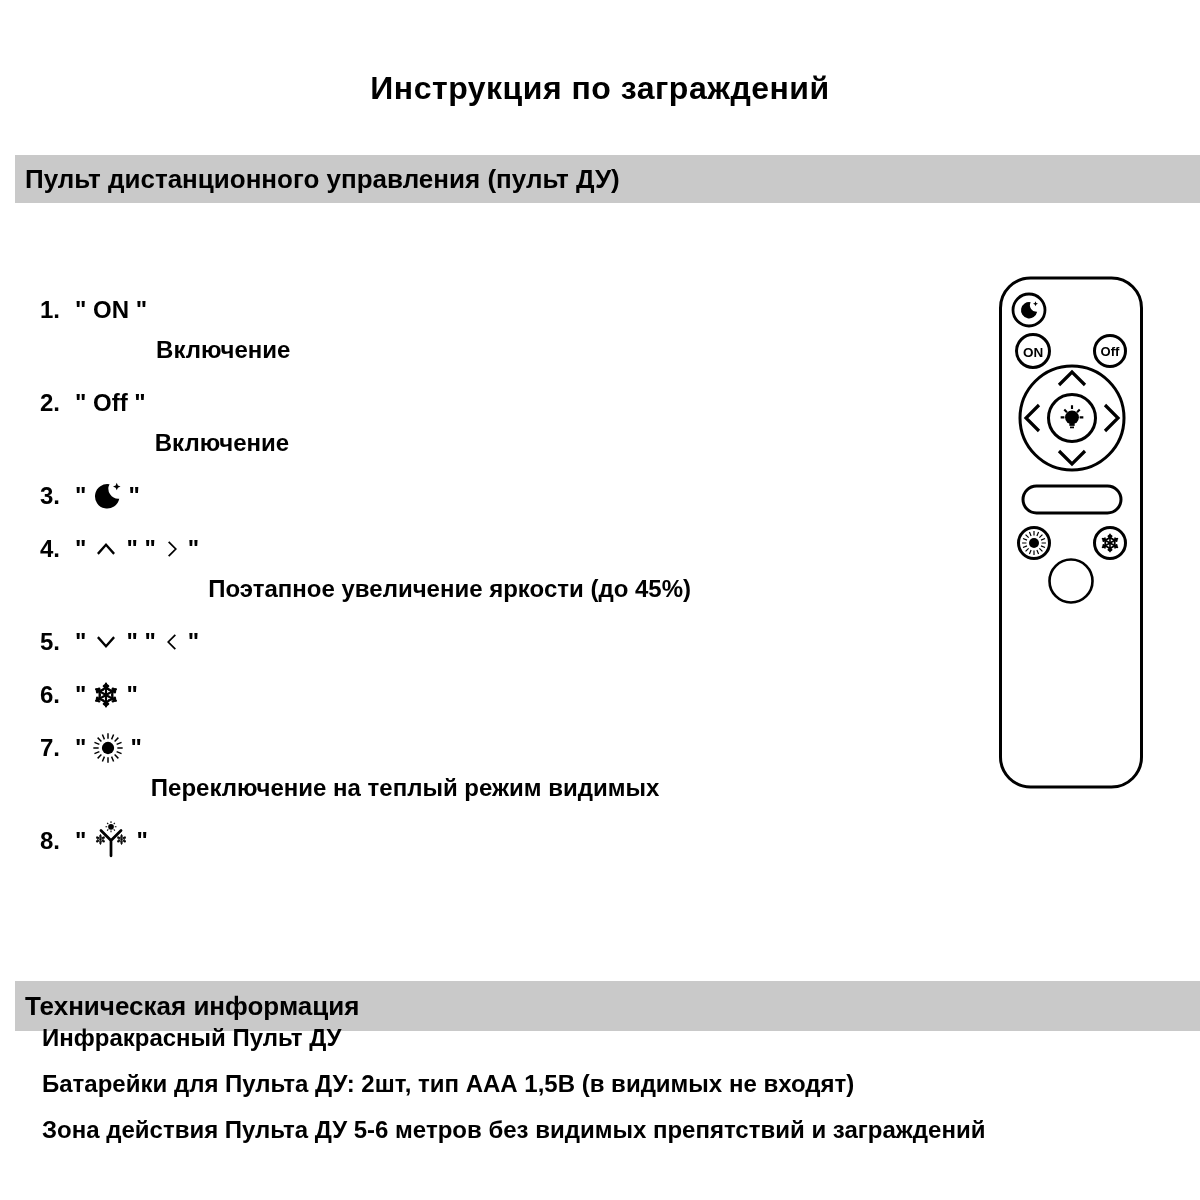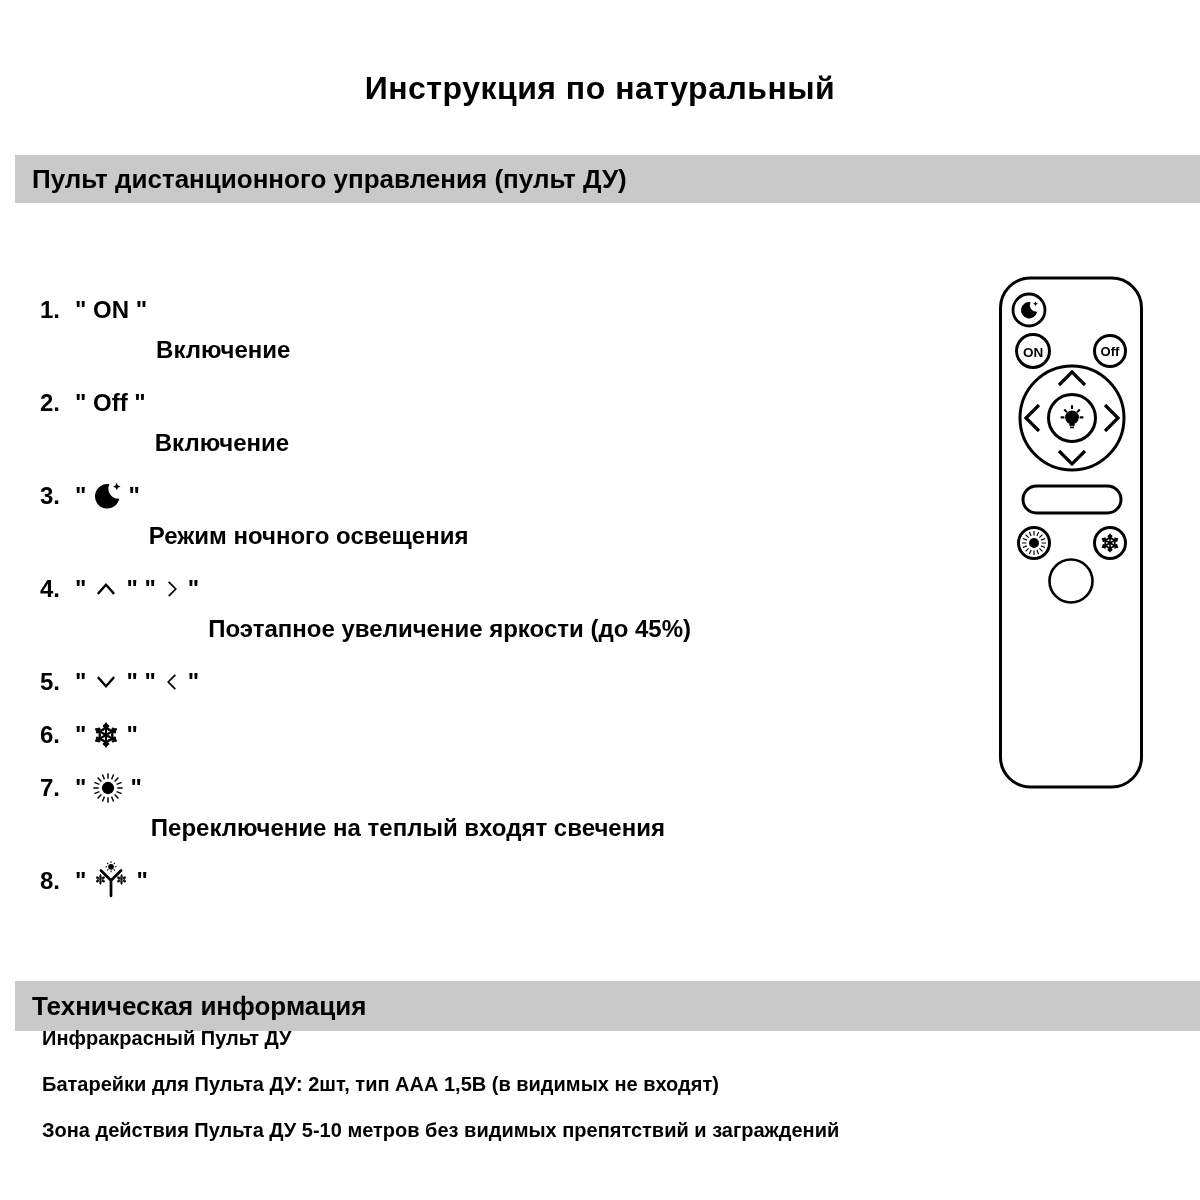--- a/index.html
+++ b/index.html
@@ -6,21 +6,21 @@
   body{
     width:1200px;height:1200px;position:relative;background:#ffffff;
     font-family:"Liberation Sans", sans-serif;color:#000;overflow:hidden;
   }
   .page-title{
     position:absolute;top:70px;left:0;width:1200px;text-align:center;
     font-size:32px;font-weight:bold;letter-spacing:0.5px;
   }
   .section-bar{
     position:absolute;left:15px;width:1185px;height:48px;
-    display:flex;align-items:center;box-sizing:border-box;padding-left:17px;
+    display:flex;align-items:center;box-sizing:border-box;padding-left:10px;
     font-size:26px;font-weight:bold;
   }
   .bar-remote{top:155px;}
   .bar-tech{top:981px;height:50px;}
   .remote-list{position:absolute;left:40px;top:294px;width:900px;}
   .list-item{
     display:flex;align-items:flex-start;min-height:32px;margin-bottom:21px;
     font-size:24px;font-weight:bold;line-height:32px;
   }
   .list-item .num{width:35px;flex-shrink:0;}
@@ -31,21 +31,21 @@
     height:32px;margin:0 6px;flex-shrink:0;overflow:visible;
   }
   .icon-wrap svg{display:block;overflow:visible;}
   .icon-moon svg{width:30px;height:30px;}
   .icon-chevron-up svg,.icon-chevron-down svg{width:28px;height:26px;}
   .icon-chevron-left svg,.icon-chevron-right svg{width:20px;height:30px;}
   .icon-snowflake svg{width:28px;height:28px;}
   .icon-sun svg{width:32px;height:32px;}
   .icon-temp-select svg{width:38px;height:38px;margin-top:-3px;}
   .tech-lines{position:absolute;left:42px;top:1023px;width:1130px;}
-  .tech-line{font-size:20px;font-weight:bold;height:30px;line-height:30px;margin-bottom:16px;}
+  .tech-line{font-size:24px;font-weight:bold;height:30px;line-height:30px;margin-bottom:16px;}
   .remote-svg{position:absolute;left:995px;top:275px;width:153px;height:515px;}
   .hidden-defs{position:absolute;width:0;height:0;overflow:hidden;}
 </style>
 </head>
 <body>
 
 <svg class="hidden-defs" aria-hidden="true">
   <defs>
     <symbol id="sym-moon" viewBox="0 0 24 24">
       <path d="M14 2.6 A 9.8 9.8 0 1 0 21.8 14.2 A 8 8 0 0 1 14 2.6 Z" fill="#000"></path>
@@ -88,21 +88,21 @@
     <symbol id="sym-temp-select" viewBox="0 0 36 36">
       <path stroke="#000" stroke-width="2.6" fill="none" stroke-linecap="round" d="M18 33 L18 18.5 M18 18.5 L8.5 9 M18 18.5 L27.5 9"></path>
       <circle cx="18" cy="5.5" r="2.7" fill="#000"></circle>
       <path stroke="#000" stroke-width="1" fill="none" d="M21.6 5.5 L23.2 5.5 M14.4 5.5 L12.8 5.5 M18 1.9 L18 0.3 M18 9.1 L18 10.7 M20.55 2.95 L21.68 1.82 M15.45 2.95 L14.32 1.82 M20.55 8.05 L21.68 9.18 M15.45 8.05 L14.32 9.18"></path>
       <use href="#sym-snowflake" x="2.5" y="12" width="11" height="11"></use>
       <use href="#sym-snowflake" x="22.5" y="12" width="11" height="11"></use>
     </symbol>
   </defs>
 </svg>
 
-<div class="page-title">Инструкция по натуральный</div>
+<div class="page-title">Инструкция по заграждений</div>
 
 <div class="section-bar bar-remote" style="background: rgb(201, 201, 201);">
   <span>Пульт дистанционного управления (пульт ДУ)</span>
 </div>
 
 <div class="remote-list">
     <div class="list-item">
       <span class="num">1.</span>
       <span class="seg-txt">" ON "</span>
       <span class="label">Включение</span>
@@ -114,21 +114,20 @@
     </div>
     <div class="list-item">
       <span class="num">3.</span>
       <span class="seg-txt">"</span>
       <span class="icon-wrap icon-moon">
         <svg>
           <use href="#sym-moon"></use>
         </svg>
       </span>
       <span class="seg-txt">"</span>
-      <span class="label">Режим ночного освещения</span>
     </div>
     <div class="list-item">
       <span class="num">4.</span>
       <span class="seg-txt">"</span>
       <span class="icon-wrap icon-chevron-up">
         <svg>
           <use href="#sym-chevron-up"></use>
         </svg>
       </span>
       <span class="seg-txt">" "</span>
@@ -168,21 +167,21 @@
     </div>
     <div class="list-item">
       <span class="num">7.</span>
       <span class="seg-txt">"</span>
       <span class="icon-wrap icon-sun">
         <svg>
           <use href="#sym-sun"></use>
         </svg>
       </span>
       <span class="seg-txt">"</span>
-      <span class="label">Переключение на теплый входят свечения</span>
+      <span class="label">Переключение на теплый режим видимых</span>
     </div>
     <div class="list-item">
       <span class="num">8.</span>
       <span class="seg-txt">"</span>
       <span class="icon-wrap icon-temp-select">
         <svg>
           <use href="#sym-temp-select"></use>
         </svg>
       </span>
       <span class="seg-txt">"</span>
@@ -230,14 +229,14 @@
   <circle cx="76" cy="306" r="21.5" fill="none" stroke="#000" stroke-width="2.6"></circle>
 </svg>
 
 <div class="section-bar bar-tech" style="background: rgb(201, 201, 201);">
   <span>Техническая информация</span>
 </div>
 
 <div class="tech-lines">
   <div class="tech-line">Инфракрасный Пульт ДУ</div>
   <div class="tech-line">Батарейки для Пульта ДУ: 2шт, тип ААА 1,5В (в видимых не входят)</div>
-  <div class="tech-line">Зона действия Пульта ДУ 5-10 метров без видимых препятствий и заграждений</div>
+  <div class="tech-line">Зона действия Пульта ДУ 5-6 метров без видимых препятствий и заграждений</div>
 </div>
 
 </body></html>

